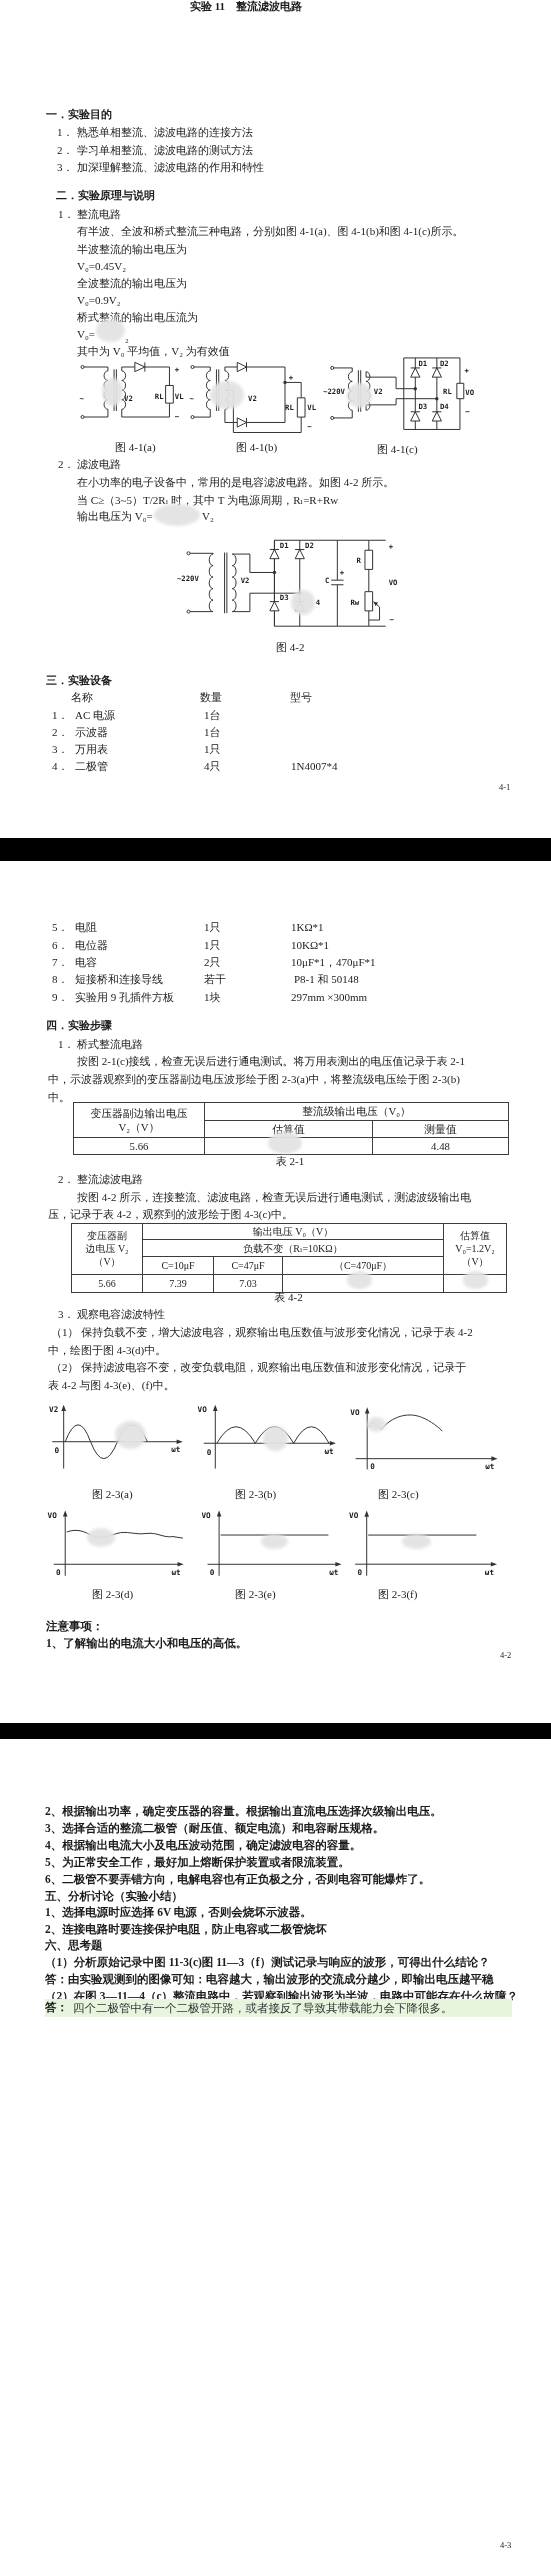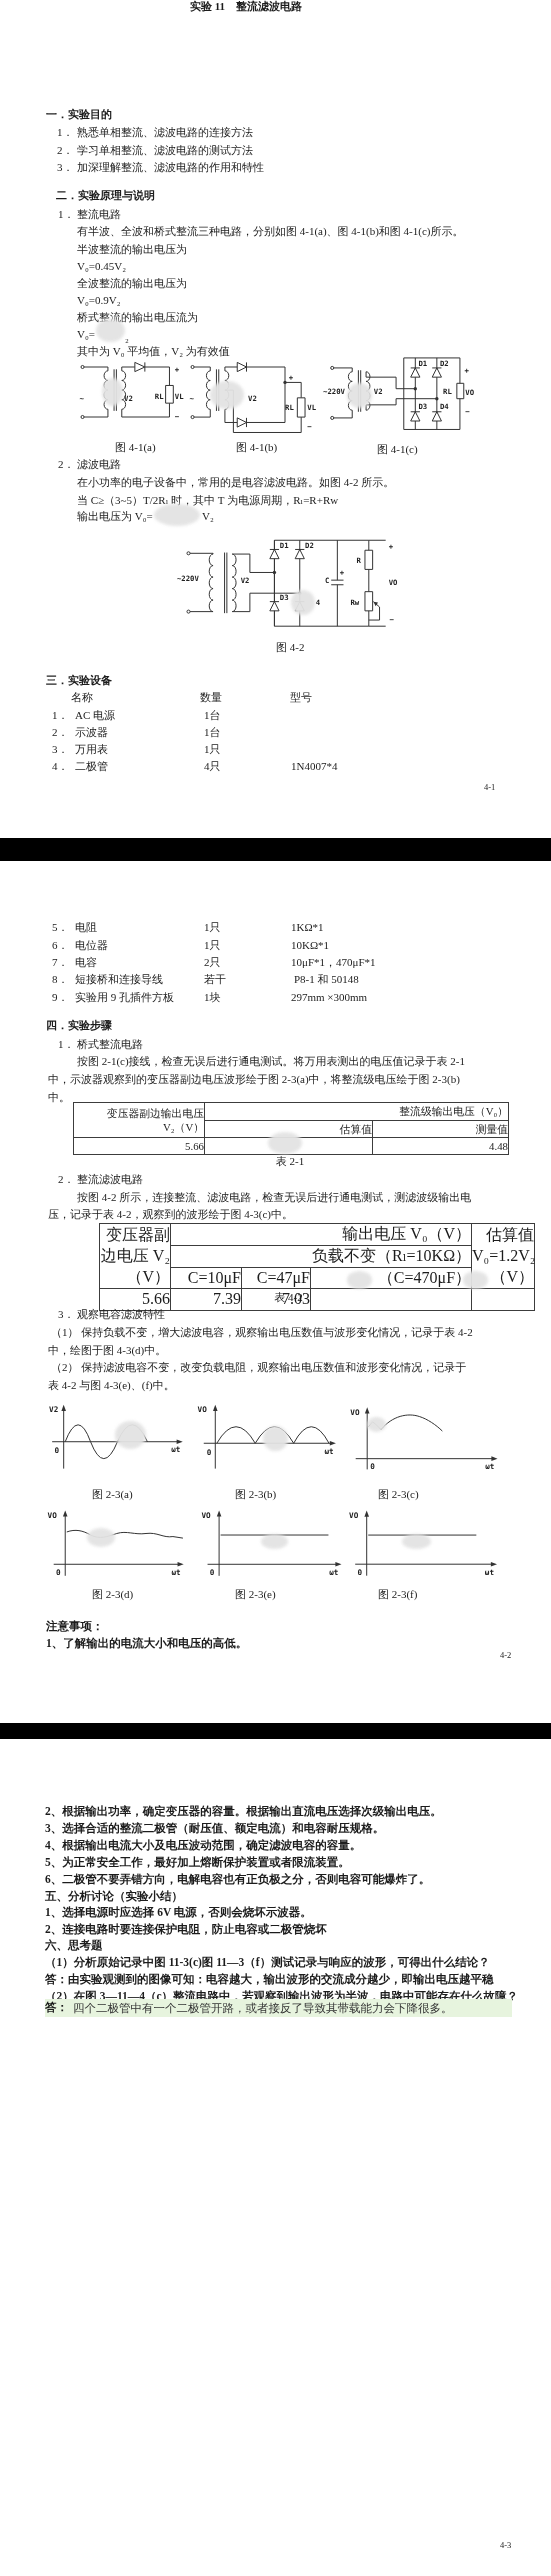--- a/index.html
+++ b/index.html
@@ -4,26 +4,26 @@
 <style>
   html,body{margin:0;padding:0;background:#888;}
   .page{position:relative;width:551px;height:2576px;background:#ffffff;margin:0 auto;
         font-family:"Liberation Serif","DejaVu Serif",serif;color:#1c1c1c;overflow:hidden;}
   .abs{position:absolute;white-space:nowrap;line-height:1.15;}
   .b{font-weight:bold;}
   .fs19{font-size:11px;}
   .fs15{font-size:11.5px;}
   .fs145{font-size:11px;}
   .fs14{font-size:10.8px;}
-  .fs13{font-size:16px;margin-left:28px;}
+  .fs13{font-size:10px;}
   .fs11{font-size:8.5px;}
   .ctr{text-align:center;}
   .band{position:absolute;left:0;width:551px;background:#000;}
   .blob{position:absolute;background:#e3e3e3;border-radius:50%;filter:blur(1.5px);opacity:.95;z-index:5;}
-  table.dt{position:absolute;border-collapse:collapse;table-layout:fixed;text-align:right;color:#1c1c1c;padding-left:32px;}
+  table.dt{position:absolute;border-collapse:collapse;table-layout:fixed;text-align:center;color:#1c1c1c;padding-left:32px;}
   table.dt td{border:0.8px solid #3c3c3c;padding:0;vertical-align:middle;line-height:1.3;}
   svg.fig{position:absolute;overflow:visible;}
   svg.fig *{vector-effect:non-scaling-stroke;}
   .wire{fill:none;stroke:#333;stroke-width:1;}
   .comp{fill:#fff;stroke:#333;stroke-width:1;}
   .solid{fill:#333;stroke:none;}
   text.cl{font-family:"DejaVu Sans Mono",monospace;font-size:9.5px;font-weight:bold;fill:#222;}
   text.wl{font-family:"DejaVu Sans Mono",monospace;font-size:10px;font-weight:bold;fill:#222;}
   .hl{position:absolute;background:#e7f4de;}
 </style>
@@ -256,21 +256,21 @@
   <span class="abs fs145" style="left:75px;top:726px;">示波器</span>
   <span class="abs fs145" style="left:204px;top:726px;">1台</span>
   <span class="abs fs145" style="left:52px;top:743px;">3．</span>
   <span class="abs fs145" style="left:75px;top:743px;">万用表</span>
   <span class="abs fs145" style="left:204px;top:743px;">1只</span>
   <span class="abs fs145" style="left:52px;top:760px;">4．</span>
   <span class="abs fs145" style="left:75px;top:760px;">二极管</span>
   <span class="abs fs145" style="left:204px;top:760px;">4只</span>
   <span class="abs fs145" style="left:291px;top:760px;">1N4007*4</span>
 
-  <div class="abs fs11" style="left:484px;top:783px;">4-1</div>
+  <div class="abs fs11" style="left:499px;top:783px;">4-1</div>
 
   <div class="band" style="top:838px;height:23px;"></div>
 
   <span class="abs fs145" style="left:52px;top:921px;">5．</span>
   <span class="abs fs145" style="left:75px;top:921px;">电阻</span>
   <span class="abs fs145" style="left:204px;top:921px;">1只</span>
   <span class="abs fs145" style="left:291px;top:921px;">1KΩ*1</span>
   <span class="abs fs145" style="left:52px;top:939px;">6．</span>
   <span class="abs fs145" style="left:75px;top:939px;">电位器</span>
   <span class="abs fs145" style="left:204px;top:939px;">1只</span>

